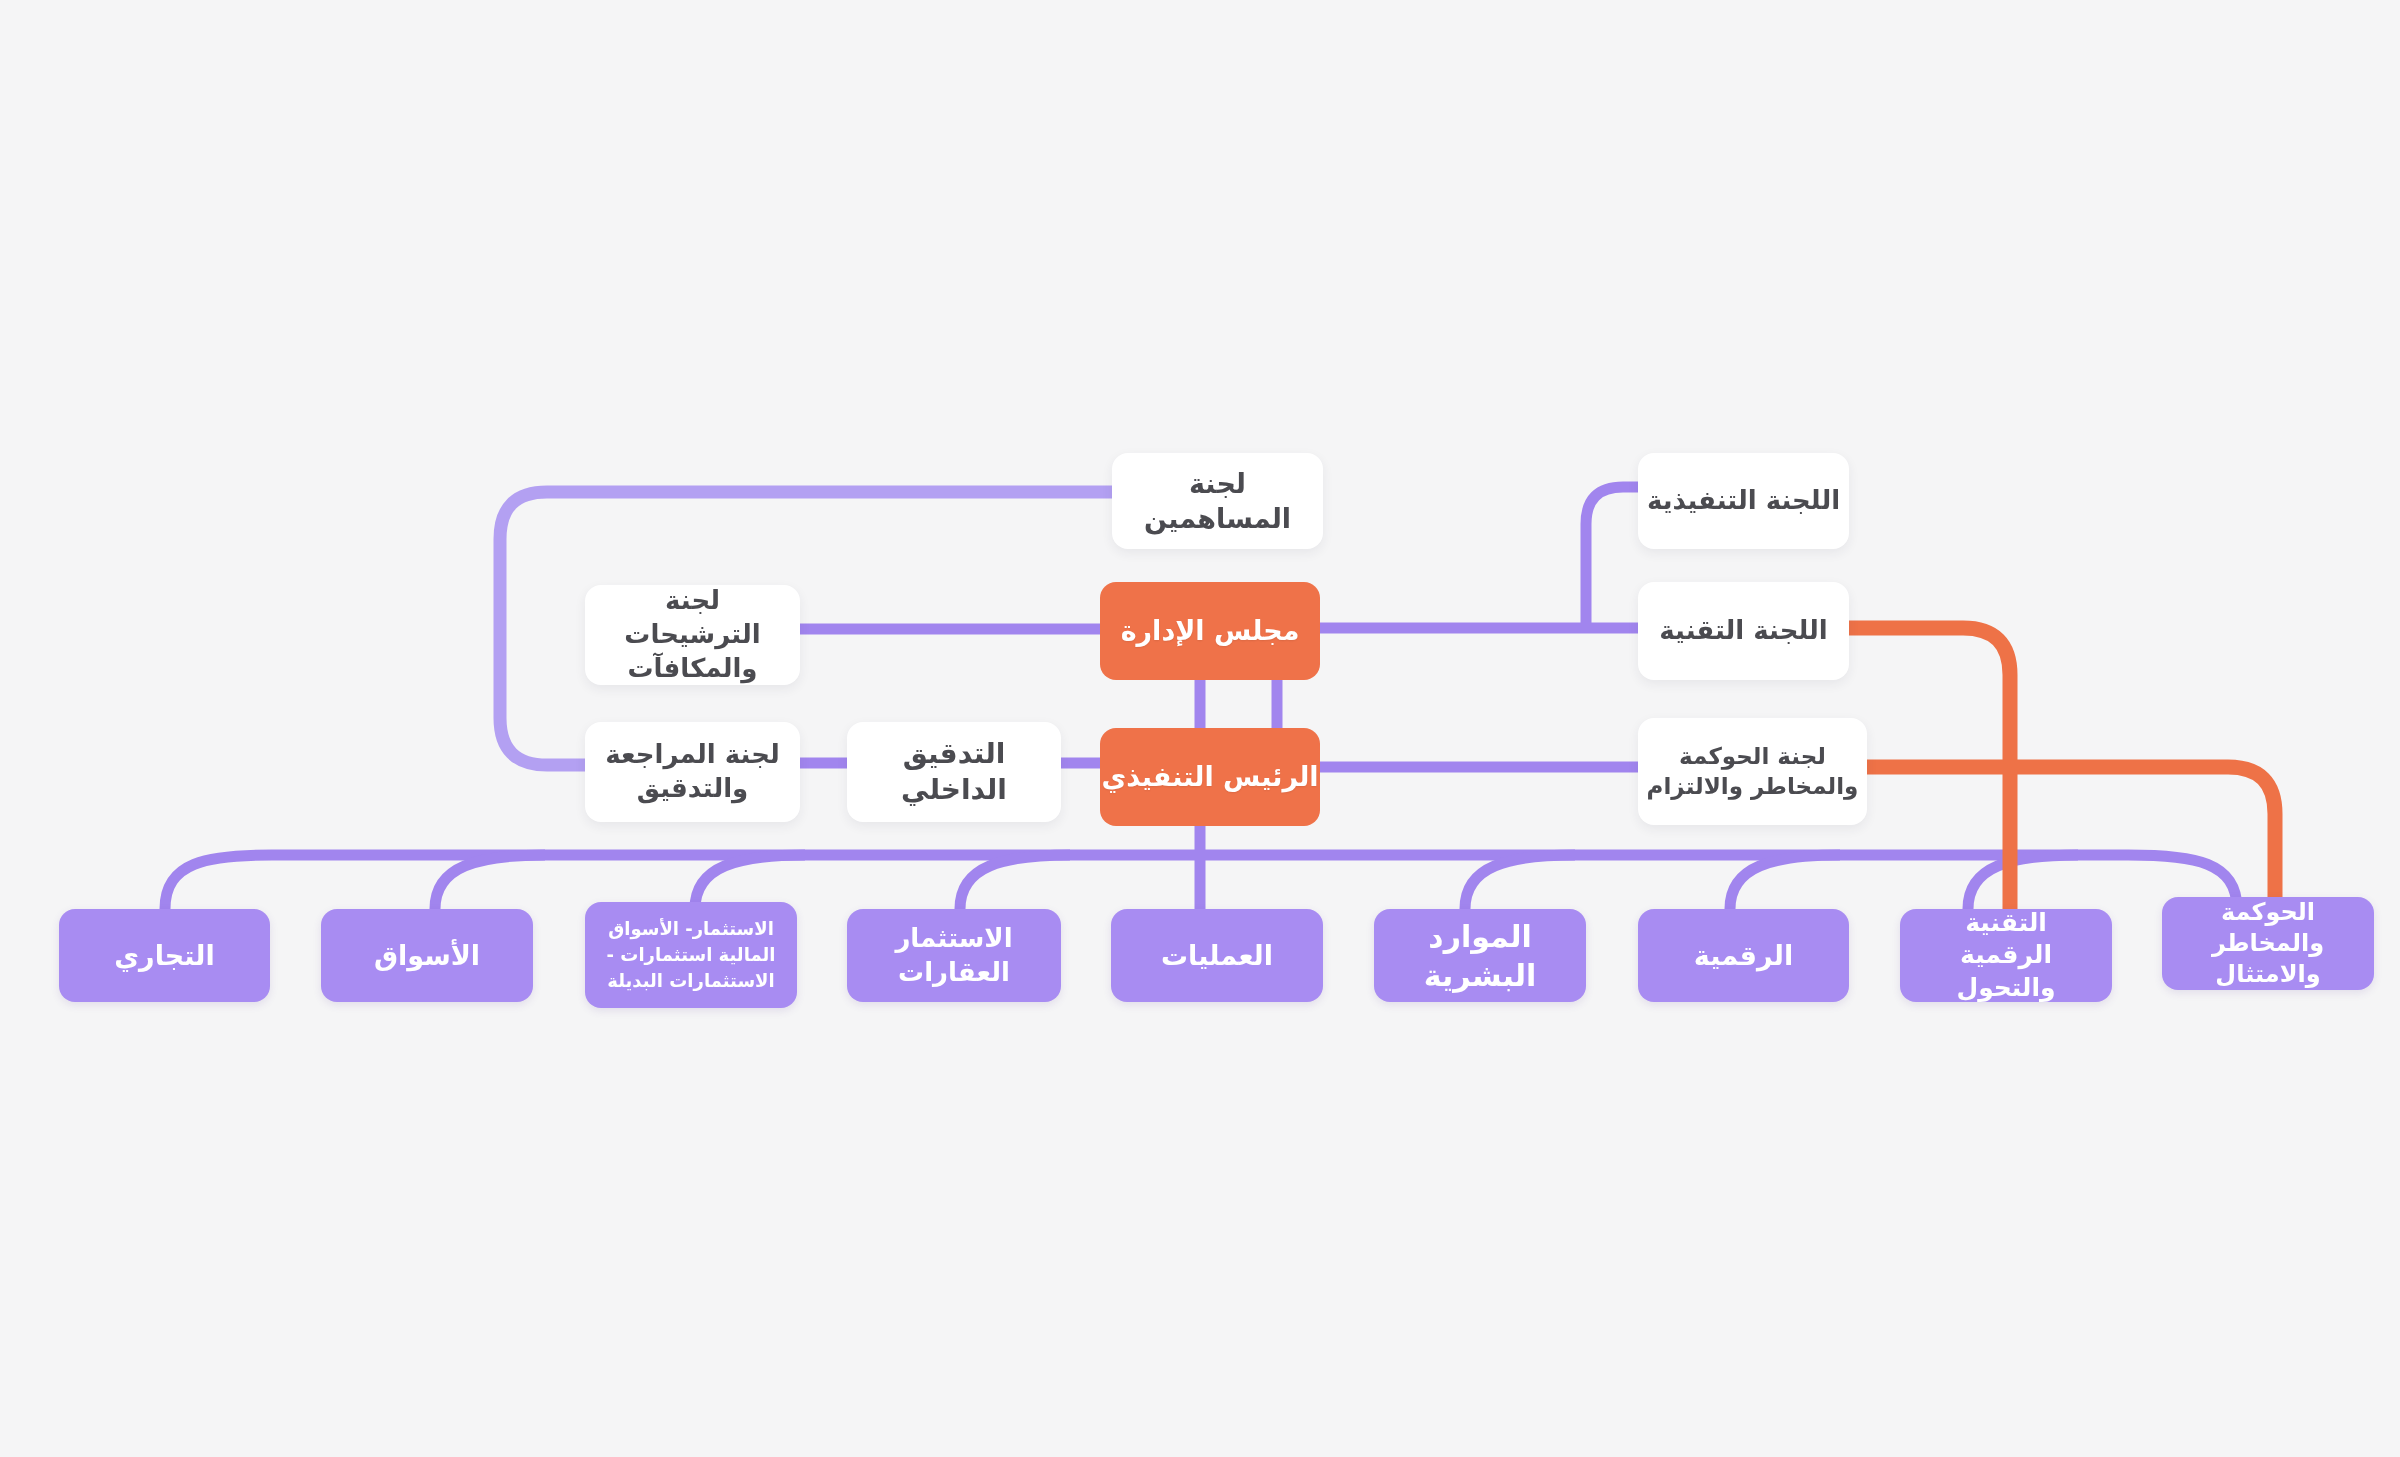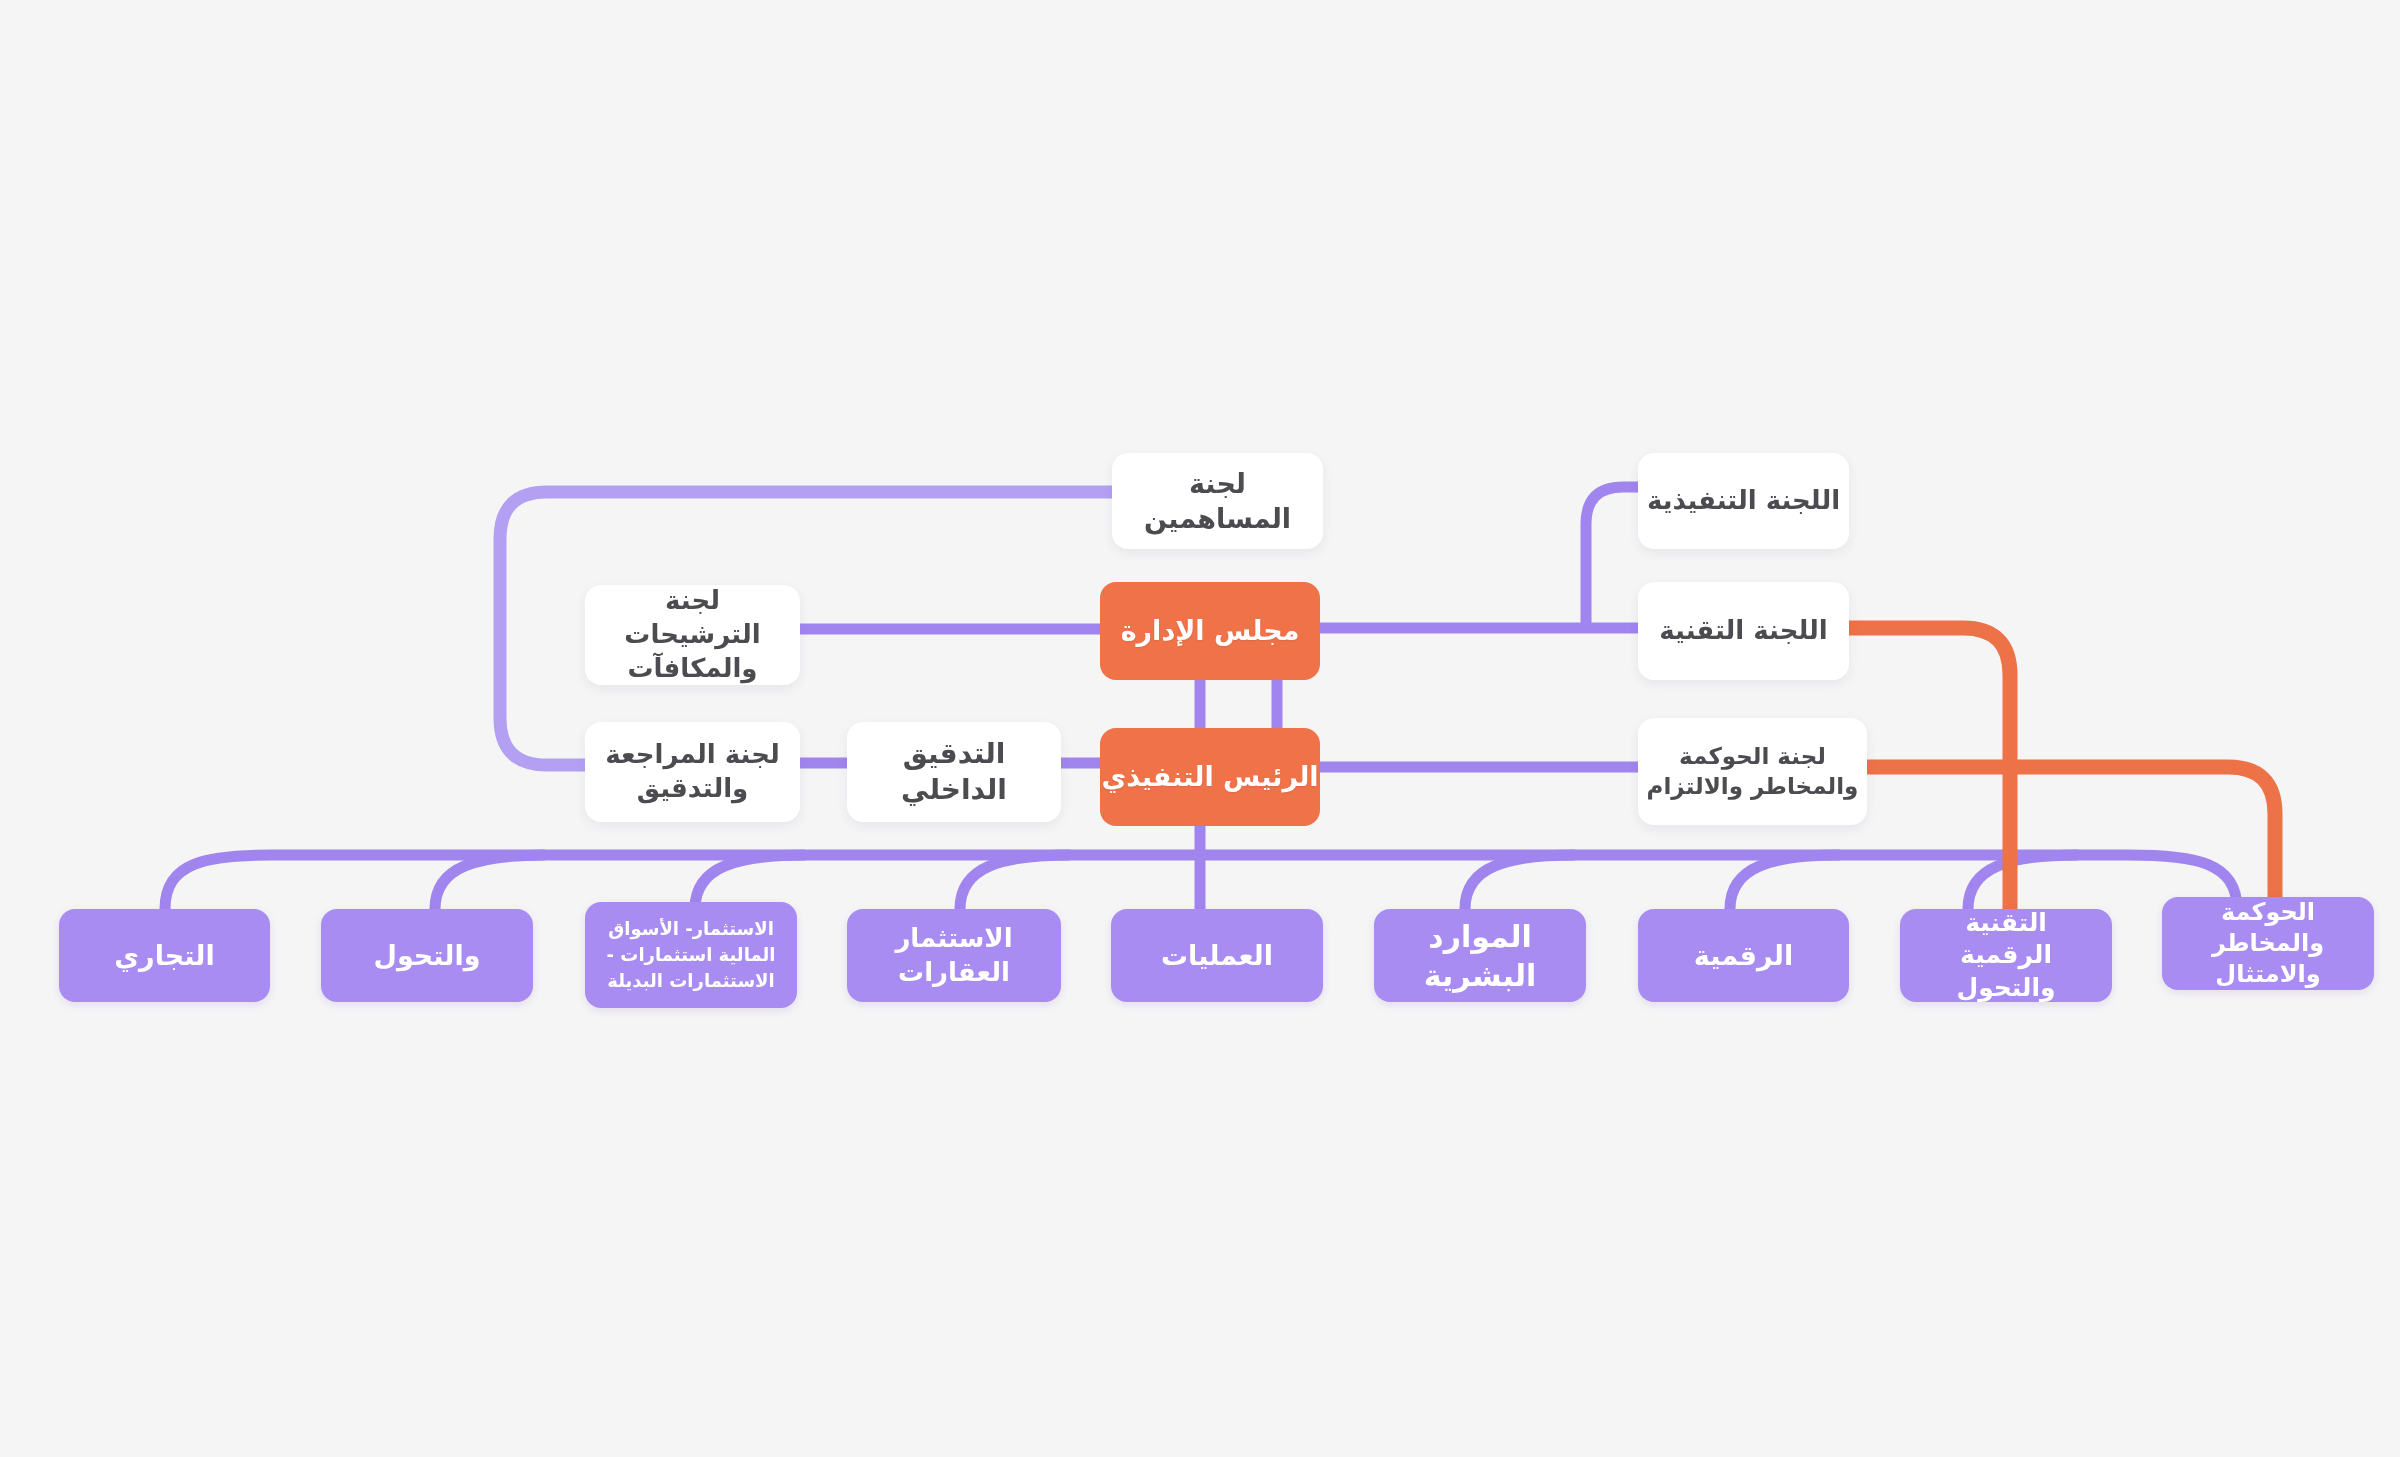--- a/index.html
+++ b/index.html
@@ -103,21 +103,21 @@
     <span>التدقيق الداخلي</span>
   </div>
   <div class="node white n-grcc">
     <span>لجنة الحوكمة والمخاطر والالتزام</span>
   </div>
 
   <div class="node purplebox n-commercial">
     <span>التجاري</span>
   </div>
   <div class="node purplebox n-brokerage">
-    <span>والتحول</span>
+    <span>الأسواق</span>
   </div>
   <div class="node purplebox n-investment">
     <span>الاستثمار- الأسواق المالية استثمارات - الاستثمارات البديلة</span>
   </div>
   <div class="node purplebox n-operations">
     <span>العمليات</span>
   </div>
   <div class="node purplebox n-realestate">
     <span>الاستثمار العقارات</span>
   </div>

